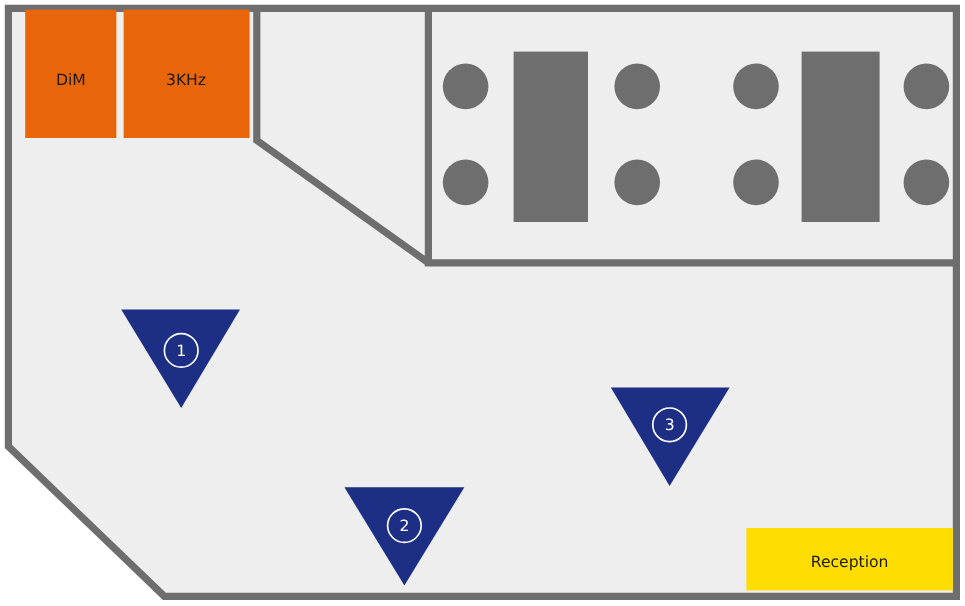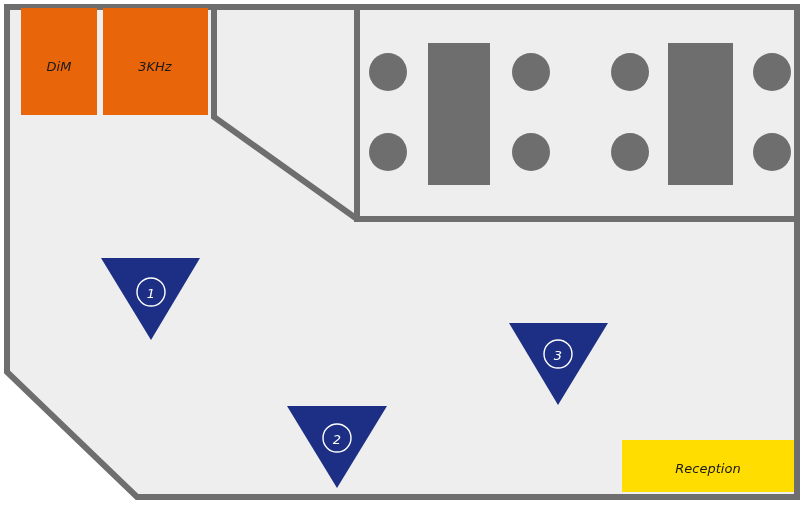--- a/index.html
+++ b/index.html
@@ -10,21 +10,20 @@
   body {
     width: 804px;
     height: 505px;
     overflow: hidden;
     font-family: "DejaVu Sans", "Liberation Sans", sans-serif;
   }
   #floorplan-root {
     position: relative;
     width: 668px;
     height: 505px;
-    font-style: italic;
   }
   svg#floorplan-svg {
     display: block;
     width: 804px;
     height: 505px;
   }
   .room-label {
     font-family: "DejaVu Sans", "Liberation Sans", sans-serif;
     font-size: 13px;
     fill: #1a1a1a;

